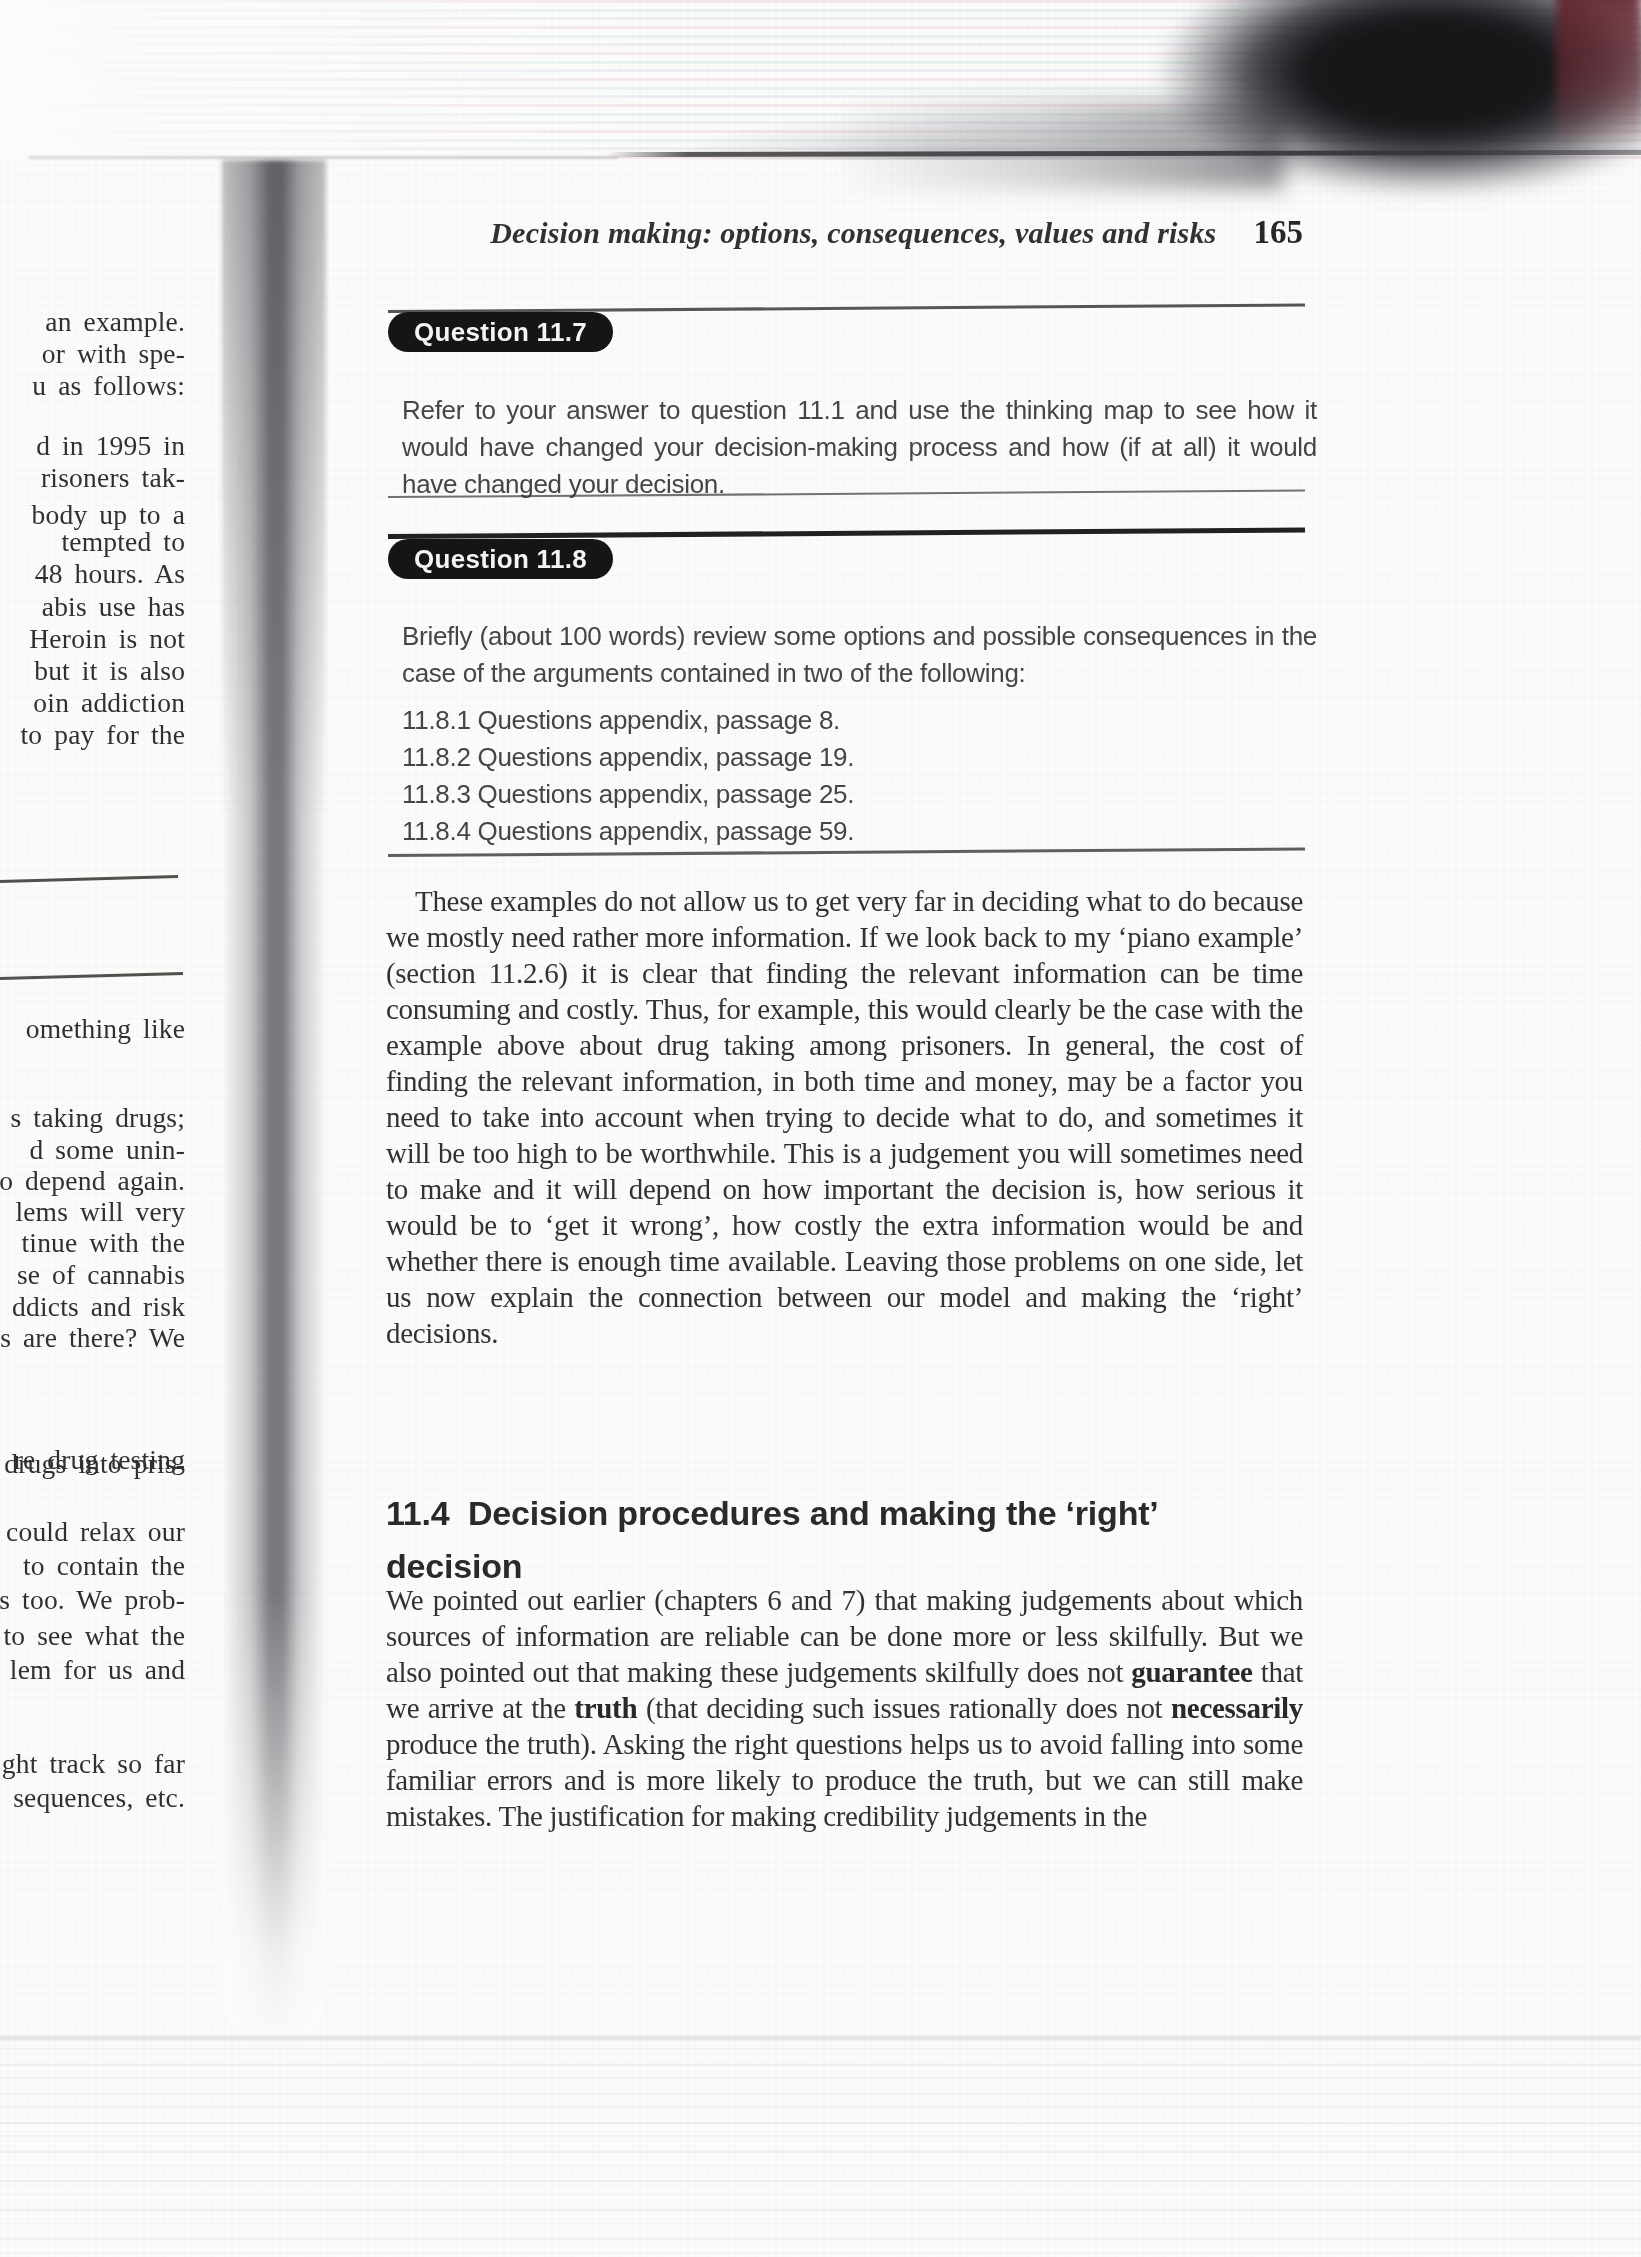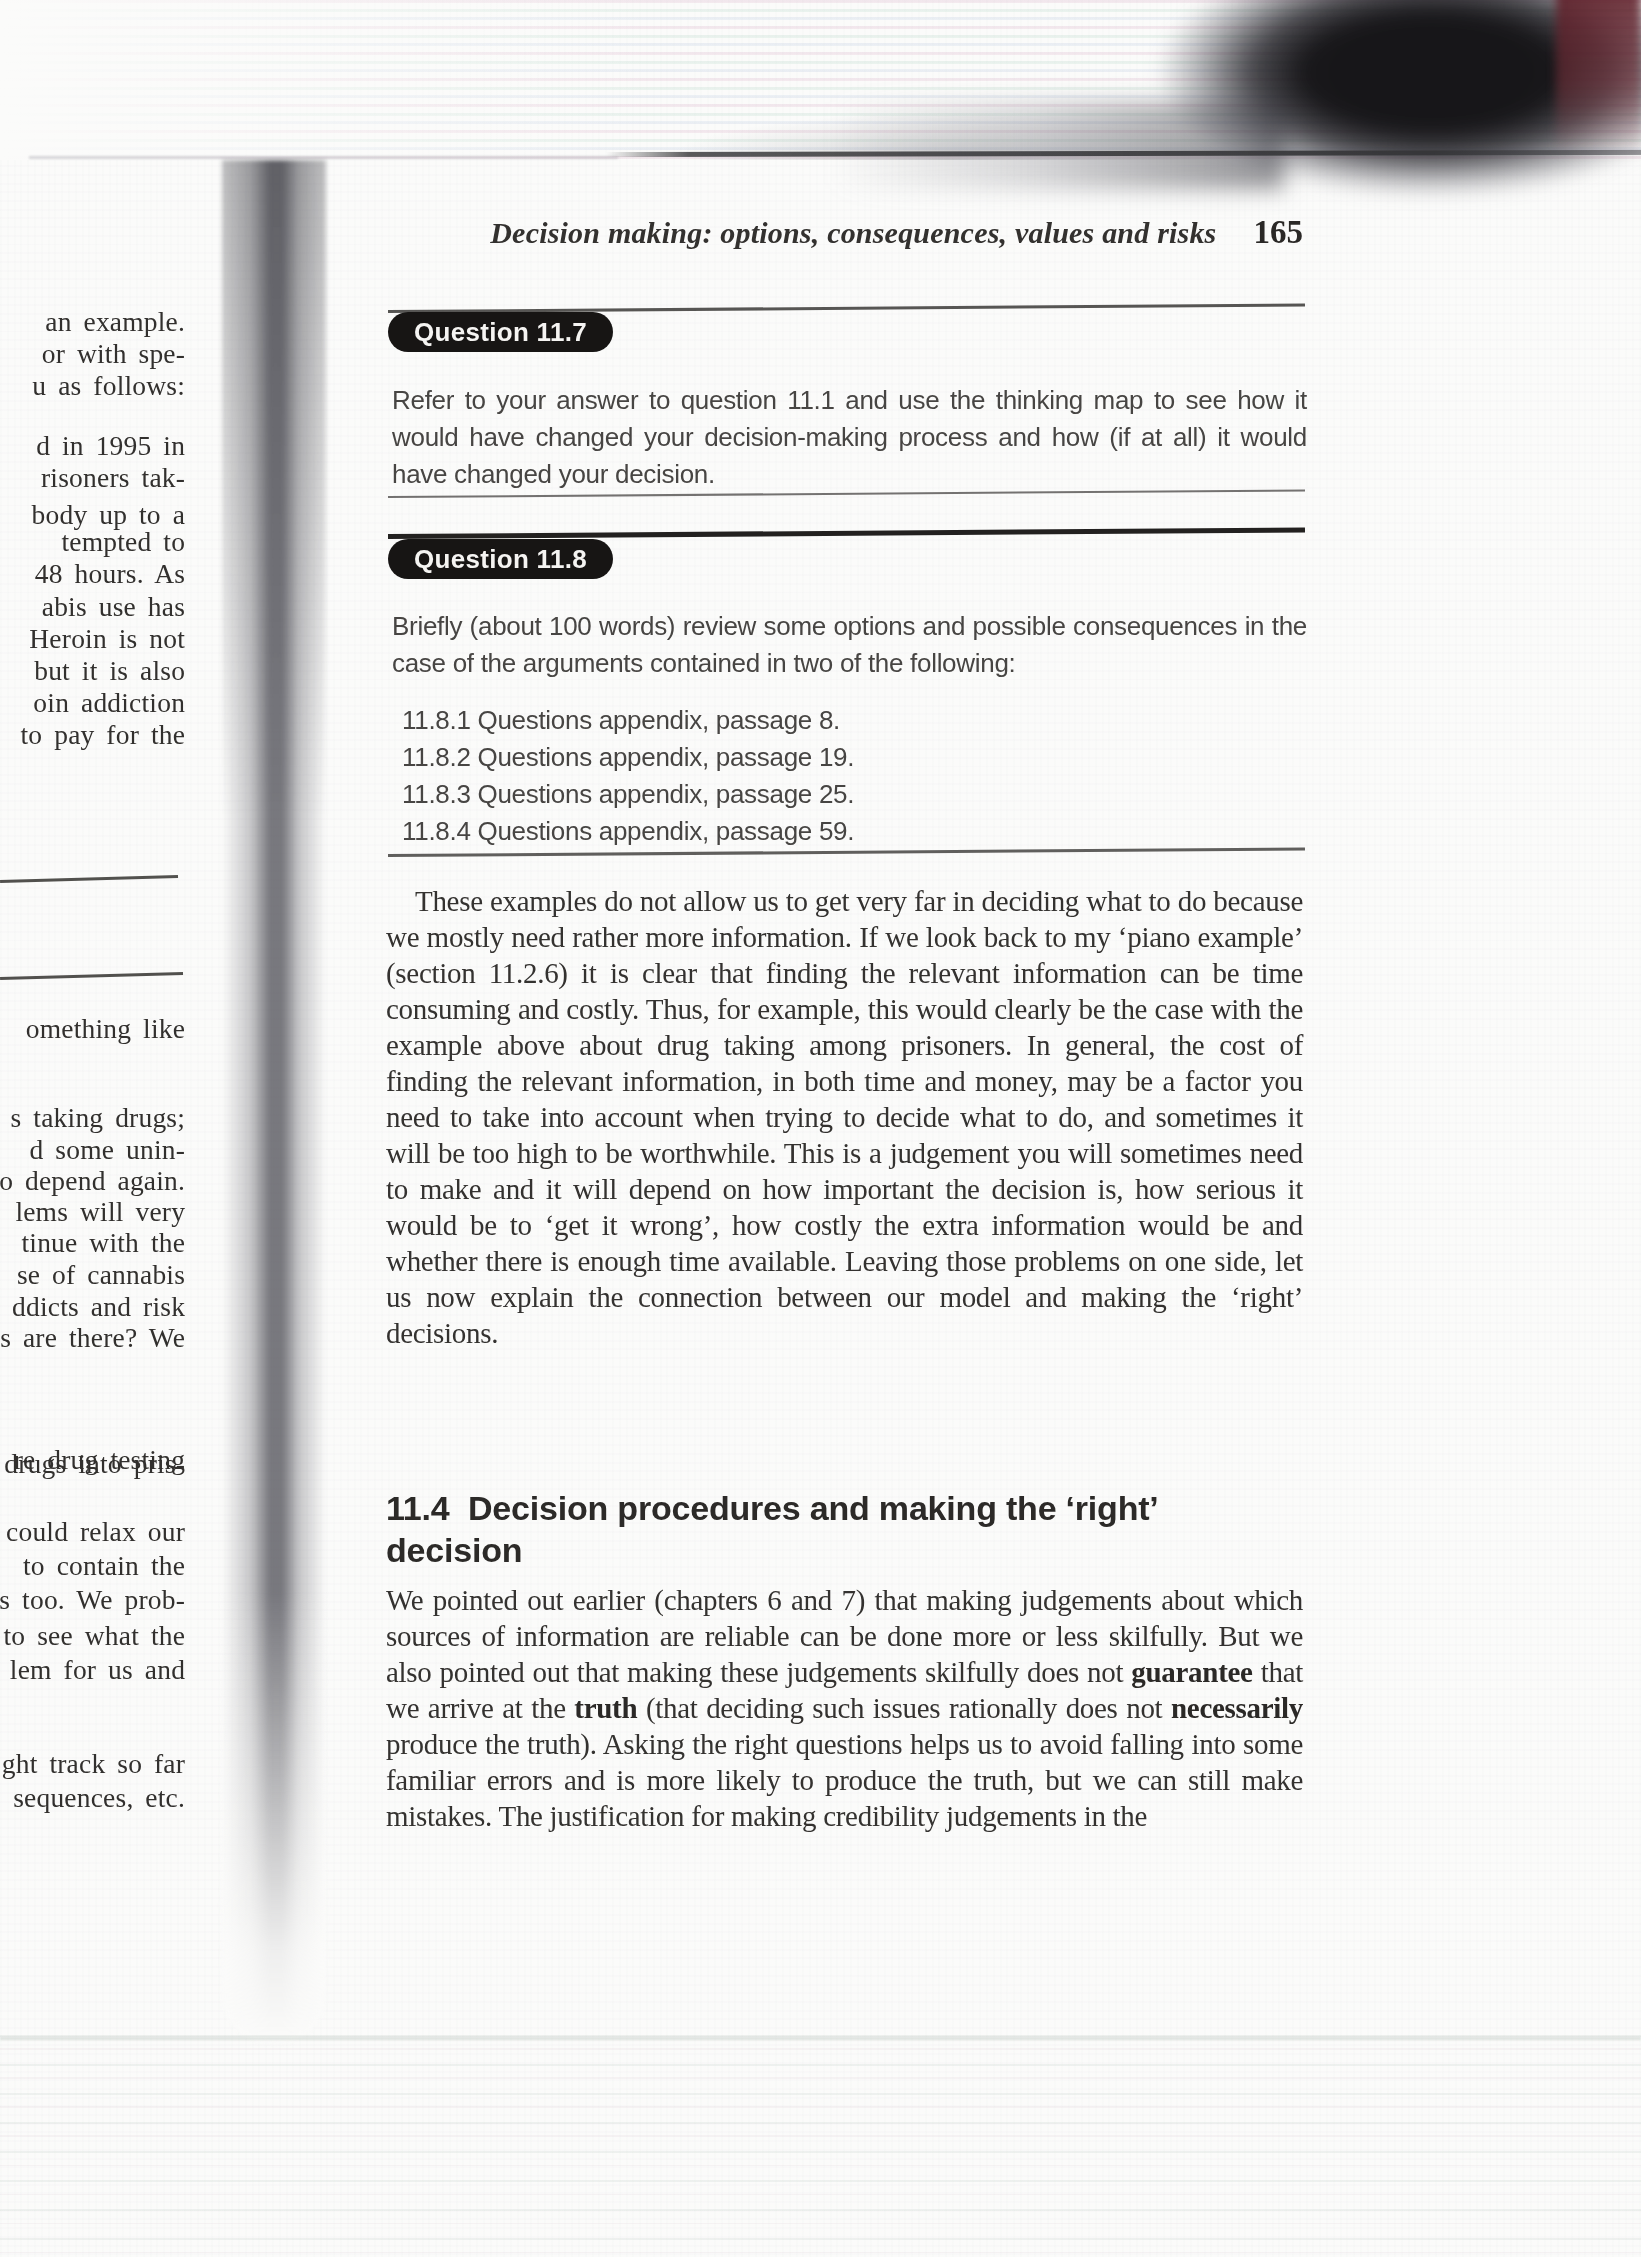--- a/index.html
+++ b/index.html
@@ -119,21 +119,21 @@
     background: var(--badge-bg, #171514); color: var(--badge-text, #f5f4f2);
     font-family: "Liberation Sans", sans-serif; font-weight: 700;
     font-size: 26px; line-height: 40px; padding: 0 26px;
     border-radius: 21px; letter-spacing: 0.3px; white-space: nowrap;
   }
   .badge-q117 { top: 312px; }
   .badge-q118 { top: 539px; }
 
   
   .qtext {
-    position: absolute; left: 386px; width: 915px; margin: 6px;
+    position: absolute; left: 386px; width: 915px; margin: 16px;
     font-family: "Liberation Sans", sans-serif;
     font-size: 26px; line-height: 37px; letter-spacing: -0.3px;
     color: var(--sans-ink, #474543); text-align: justify;
   }
   .q117-body { top: 376px; }
   .q118-body { top: 602px; }
   .qlist { position: absolute; left: 386px; top: 702px; width: 915px; }
   .qlist-item {
     font-family: "Liberation Sans", sans-serif;
     font-size: 26px; line-height: 37px; letter-spacing: -0.3px;
@@ -147,21 +147,21 @@
     font-size: 29px; line-height: 36px; letter-spacing: -0.3px;
     text-align: justify; color: var(--ink, #343230);
   }
   .para1 { top: 883px; text-indent: 29px; }
   .para2 { top: 1582px; }
   .para b { font-weight: 700; color: #2b2927; }
 
   .section-heading {
     position: absolute; left: 386px; top: 1487px; width: 850px; margin: 0;
     font-family: "Liberation Sans", sans-serif; font-weight: 700;
-    font-size: 34px; line-height: 42px; letter-spacing: -0.2px;
+    font-size: 34px; line-height: 53px; letter-spacing: -0.2px;
     color: #2c2a28; white-space: pre-wrap;
   }
 
   
   .bottom-noise {
     position: absolute; left: 0; top: 2035px; width: 1641px; height: 222px;
     background: repeating-linear-gradient(to bottom,
       rgba(188,202,194,0.20) 0 1.9px, transparent 1.9px 13.5px,
       rgba(212,190,202,0.14) 13.5px 15.4px, transparent 15.4px 29px);
   }

